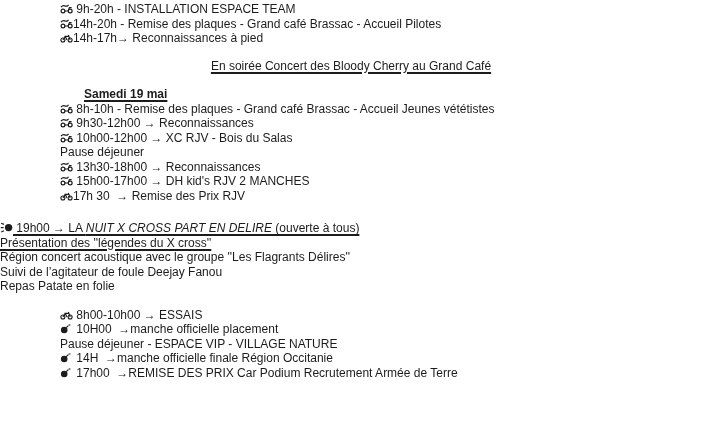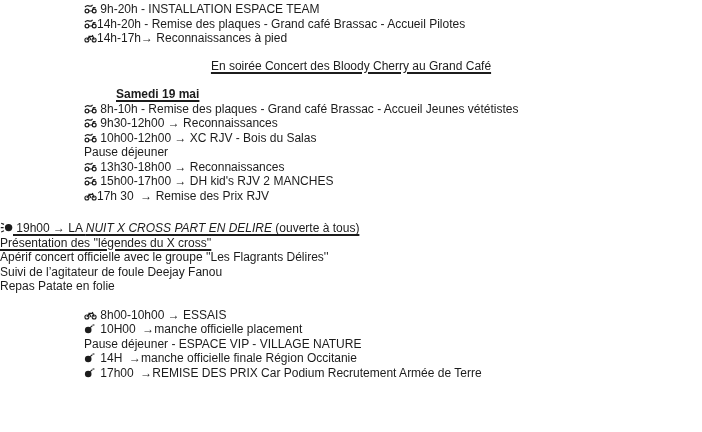--- a/index.html
+++ b/index.html
@@ -6,23 +6,23 @@
   body {
     width: 702px; height: 432px;
     background: #ffffff;
     font-family: "Liberation Sans", "DejaVu Sans", sans-serif;
     color: #1c1c1c;
     overflow: hidden;
   }
   .page { width: 702px; height: 432px; padding-top: 2px; box-sizing: border-box; display: flow-root; }
   p, h2 { margin: 0; font-size: 12px; line-height: 14.5px; font-weight: normal; }
   .t { white-space: pre-wrap; }
-  .indent { margin-left: 84px; }
+  .indent { margin-left: 60px; }
   .day {
-    margin-left: 116px; font-weight: bold;
+    margin-left: 84px; font-weight: bold;
     text-decoration: underline; text-decoration-thickness: 1.5px; text-underline-offset: 2px;
   }
   .banner { text-align: center; padding-top: 13px; padding-bottom: 13px; }
   .banner .u, .ev .u {
     font-weight: normal;
     text-decoration: underline; text-decoration-thickness: 1.5px; text-underline-offset: 2px;
   }
   .sat { padding-top: 1px; }
   .ev { text-align: left; padding-top: 18px; padding-bottom: 14px; }
   .ev em { font-style: italic; }
@@ -95,21 +95,21 @@
             <path d="M2.9 8 L5.4 4.4 L8.9 4.4 L10.1 8 M5.4 4.4 L6.9 8 M4.4 4.4 L6.4 4.4 M8.9 4.4 L8.4 3" stroke="#1c1c1c" stroke-width="1.1" fill="none"></path>
           </svg></span><span class="t">17h 30  → Remise des Prix RJV</span></p>
   </section>
 
   <section class="ev">
     <p><span class="u"><span class="ic"><svg width="13" height="11" viewBox="0 0 13 11">
               <circle cx="8.6" cy="5.6" r="3.7" fill="#1c1c1c"></circle>
               <path d="M4 2.4 L1.2 1.2 M3.6 5.6 L0.8 5.6 M4 8.8 L1.2 10" stroke="#1c1c1c" stroke-width="1.2" fill="none"></path>
             </svg></span><span class="t"> 19h00 → LA </span><em class="t">NUIT X CROSS PART EN DELIRE</em><span class="t"> (ouverte à tous)</span></span></p>
     <p><span class="u t">Présentation des ''légendes du X cross''</span></p>
-    <p class="t">Apérif concert officielle avec le groupe ''Les Flagrants Délires''</p>
+    <p class="t">Région concert acoustique avec le groupe ''Les Flagrants Délires''</p>
     <p class="t">Suivi de l’agitateur de foule Deejay Fanou</p>
     <p class="t">Repas Patate en folie</p>
   </section>
 
   <section>
     <p class="indent"><span class="ic"><svg width="13" height="11" viewBox="0 0 13 11">
             <circle cx="2.9" cy="8" r="2" stroke="#1c1c1c" stroke-width="1.1" fill="none"></circle>
             <circle cx="10.1" cy="8" r="2" stroke="#1c1c1c" stroke-width="1.1" fill="none"></circle>
             <path d="M2.9 8 L5.4 4.4 L8.9 4.4 L10.1 8 M5.4 4.4 L6.9 8 M4.4 4.4 L6.4 4.4 M8.9 4.4 L8.4 3" stroke="#1c1c1c" stroke-width="1.1" fill="none"></path>
           </svg></span><span class="t"> 8h00-10h00 → ESSAIS</span></p>

